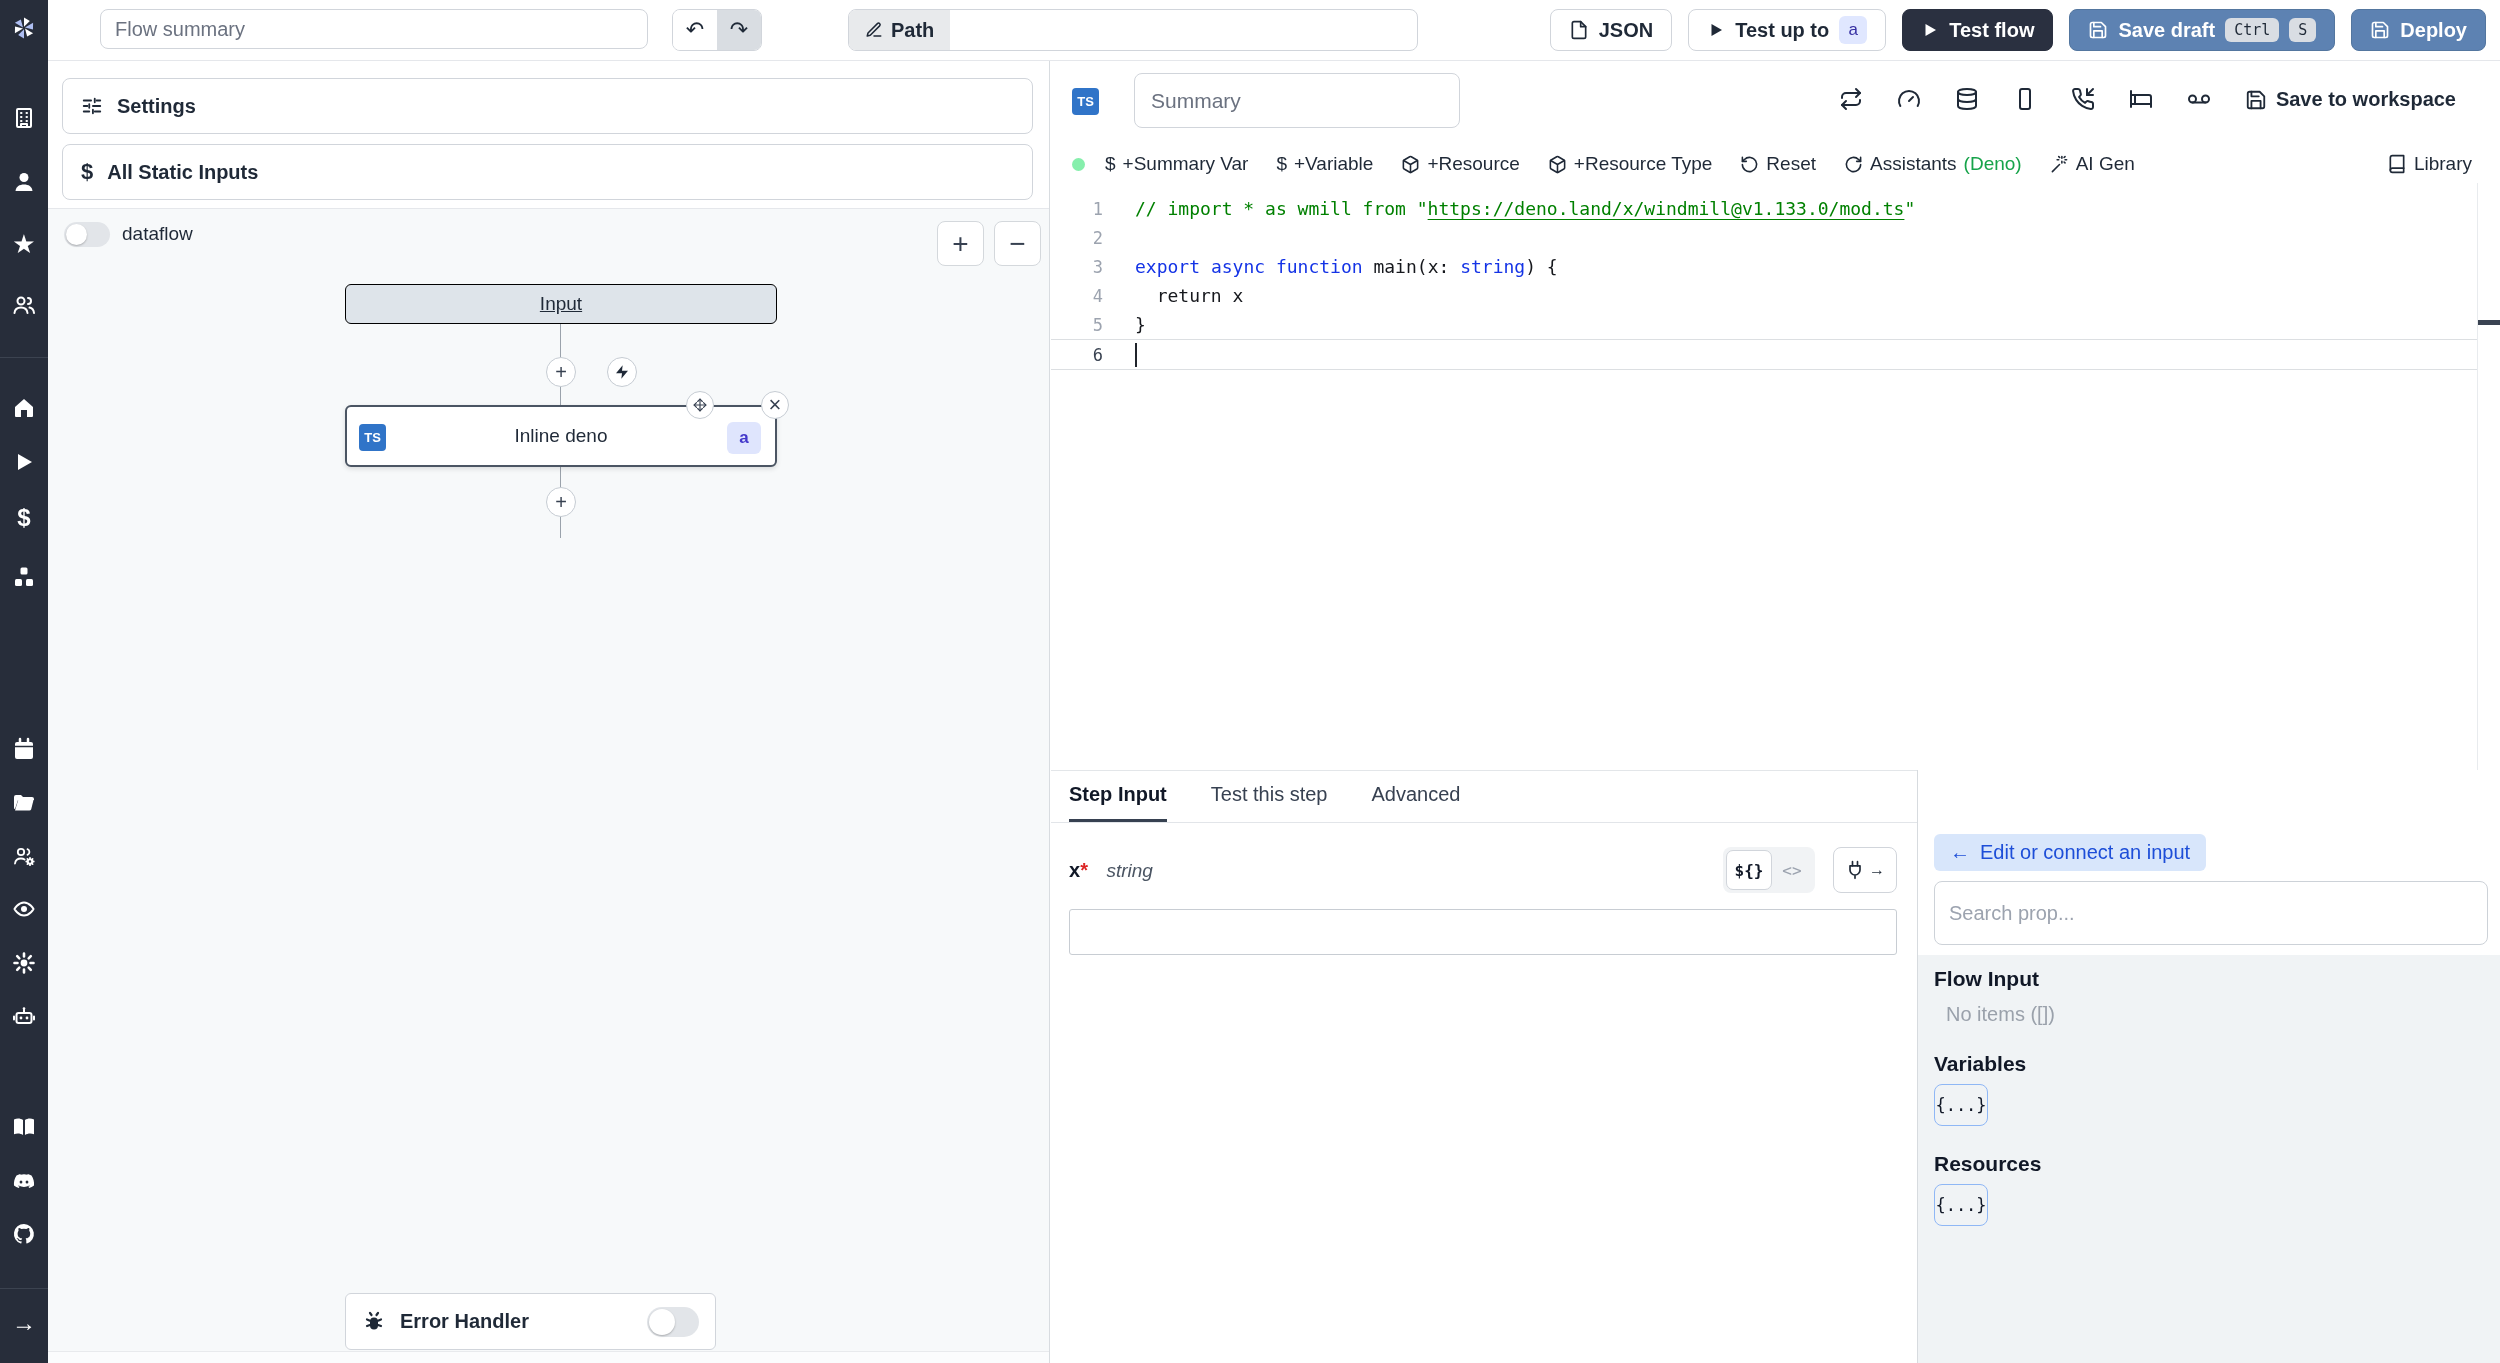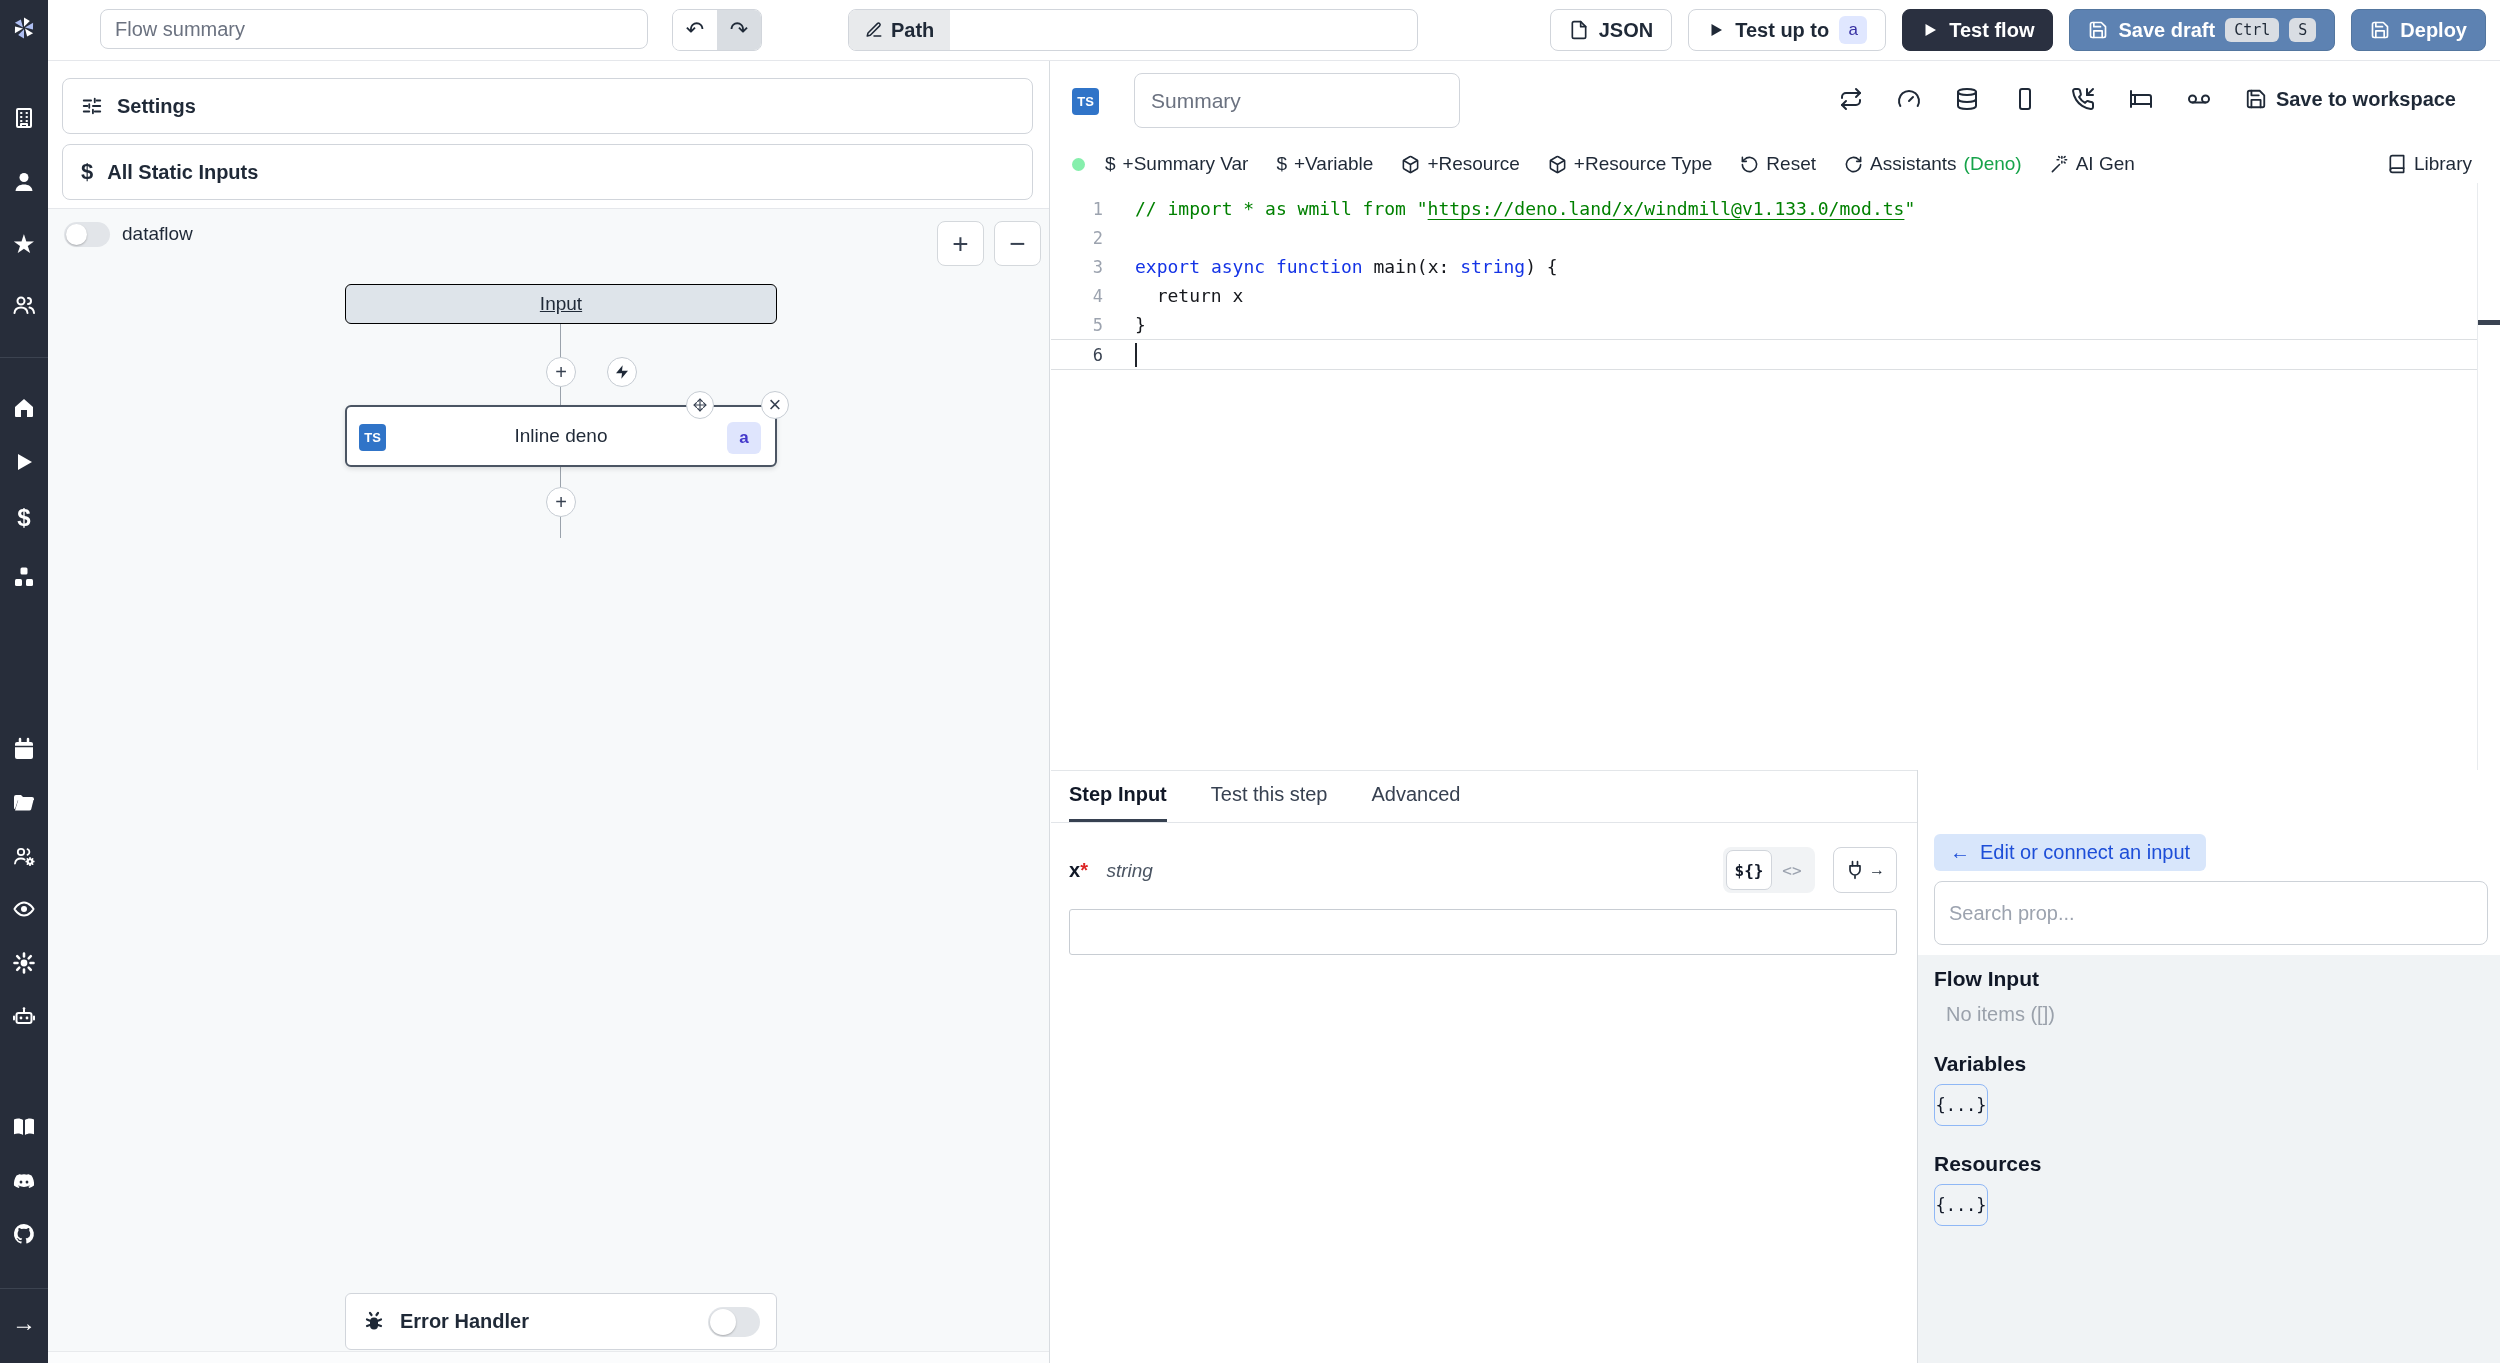--- a/index.html
+++ b/index.html
@@ -42,32 +42,32 @@
   .zoombtns .zb{width:47px;height:45px;background:#fff;border:1px solid #d4d8dc;border-radius:8px;font-size:28px;color:#374151;display:flex;align-items:center;justify-content:center;cursor:pointer;}
   .nodes{position:absolute;left:297px;top:0;width:432px;height:100%;}
   .vline{position:absolute;left:215px;width:1px;background:#9aa2ab;}
   .node{position:absolute;left:0;width:432px;border-radius:6px;display:flex;align-items:center;justify-content:center;font-size:19px;color:#1f2937;box-sizing:border-box;cursor:pointer;}
   .node.input{top:75px;height:40px;background:#dee4ea;border:1px solid #000000;text-decoration:underline;}
   .node.step{top:196px;height:62px;background:#fff;border:2.5px solid #4b5563;box-shadow:0 2px 5px rgba(0,0,0,.12);}
   .node.result{top:329px;height:52px;background:#fff;border:1px solid #d1d5db;box-shadow:0 1px 2px rgba(0,0,0,.05);}
   .circ{position:absolute;width:30px;height:30px;border-radius:50%;background:#fff;border:1px solid #c6ccd3;display:flex;align-items:center;justify-content:center;color:#374151;font-size:20px;cursor:pointer;box-sizing:border-box;}
   .ts-badge{position:absolute;left:12px;top:17px;width:27px;height:27px;background:#3074c8;color:#fff;border-radius:4px;display:flex;align-items:center;justify-content:center;font-size:13px;font-weight:700;}
   .a-badge{position:absolute;right:14px;top:15px;width:34px;height:32px;background:#dfe5fd;color:#4338ca;border-radius:6px;display:flex;align-items:center;justify-content:center;font-size:17px;font-weight:600;cursor:pointer;}
-  .errcard{position:absolute;left:297px;top:1084px;width:432px;height:57px;background:#fff;border:1px solid #d1d5db;border-radius:6px;display:flex;align-items:center;gap:14px;padding:0 16px;box-sizing:border-box;}
+  .errcard{position:absolute;left:297px;top:1084px;width:371px;height:57px;background:#fff;border:1px solid #d1d5db;border-radius:6px;display:flex;align-items:center;gap:14px;padding:0 16px;box-sizing:border-box;}
   .errcard .lbl{font-size:20px;font-weight:600;color:#1f2937;}
   .eh-toggle{margin-left:auto;width:52px;height:30px;border-radius:15px;}
   .eh-toggle .knob{width:26px;height:26px;}
   .bottomstrip{position:absolute;left:0;right:0;bottom:0;height:11px;background:#fbfcfd;border-top:1px solid #e8eaed;}
 
   
   .rightregion{position:absolute;left:1051px;top:60px;right:0;bottom:0;background:#fff;}
   .ed-ts{position:absolute;left:21px;top:28px;width:27px;height:27px;background:#3074c8;color:#fff;border-radius:4px;display:flex;align-items:center;justify-content:center;font-size:13px;font-weight:700;}
   .summary-input{position:absolute;left:83px;top:13px;width:326px;height:55px;border:1px solid #d1d5db;border-radius:8px;padding:0 16px;font-size:21px;box-sizing:border-box;font-family:Liberation Sans, sans-serif;color:#111827;}
   .hdr-icons{position:absolute;right:44px;top:27px;display:flex;align-items:center;gap:34px;color:#1f2937;}
-  .savews{display:flex;align-items:flex-start;gap:9px;font-size:20px;font-weight:600;color:#1f2937;cursor:pointer;}
+  .savews{display:flex;align-items:flex-end;gap:9px;font-size:20px;font-weight:600;color:#1f2937;cursor:pointer;}
   .toolbar{position:absolute;left:0;right:0;top:85px;height:38px;display:flex;align-items:center;padding-left:21px;gap:28px;font-size:19px;color:#1f2937;}
   .titem{display:flex;align-items:center;gap:7px;cursor:pointer;white-space:nowrap;}
   .gdot{width:13px;height:13px;border-radius:50%;background:#86efac;margin-right:-8px;}
   .deno{color:#16a34a;}
   .lib{position:absolute;right:28px;top:0;height:38px;}
 
   
   .codearea{position:absolute;left:0;right:0;top:123px;height:587px;border-bottom:1px solid #e3e6e9;background:#fff;}
   .codelines{position:absolute;left:0;top:11px;right:22px;}
   .crow{height:29px;display:flex;align-items:center;}

